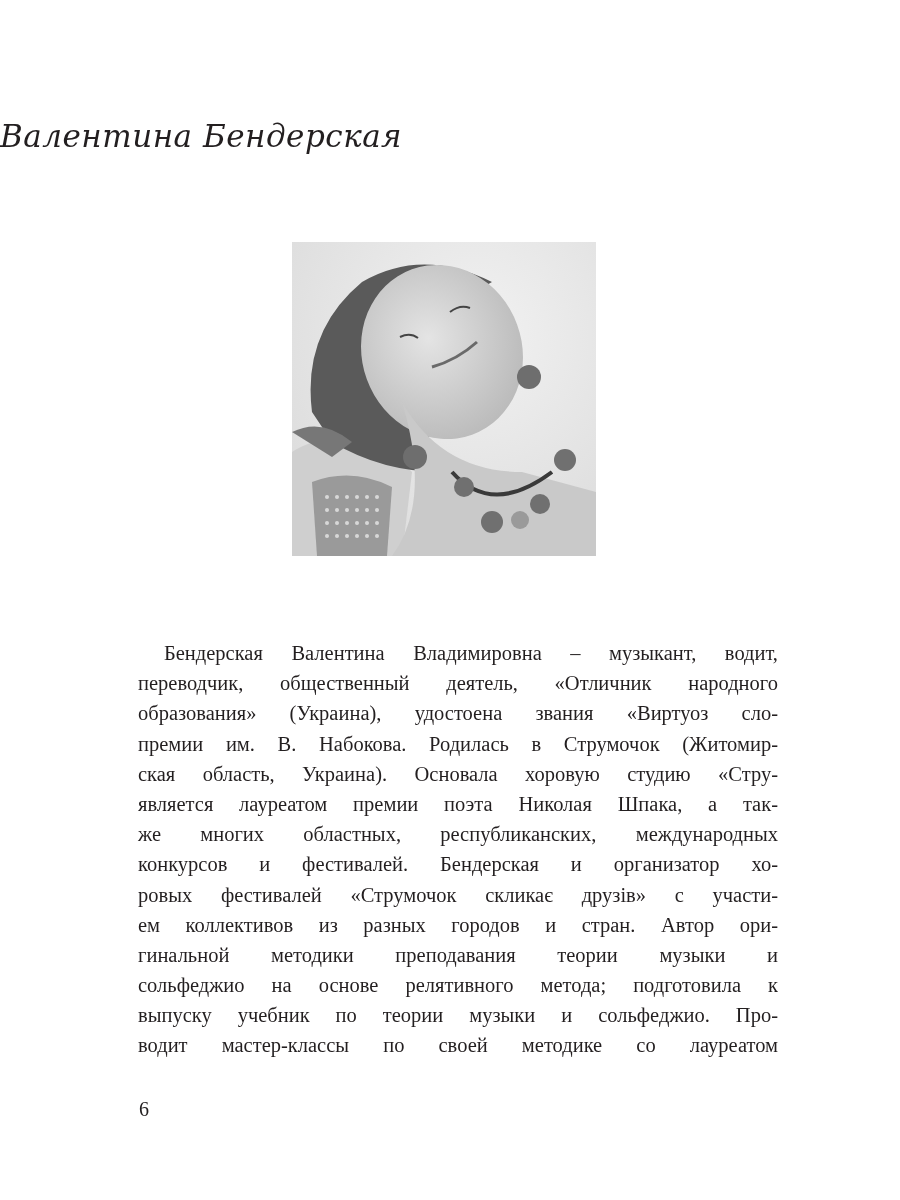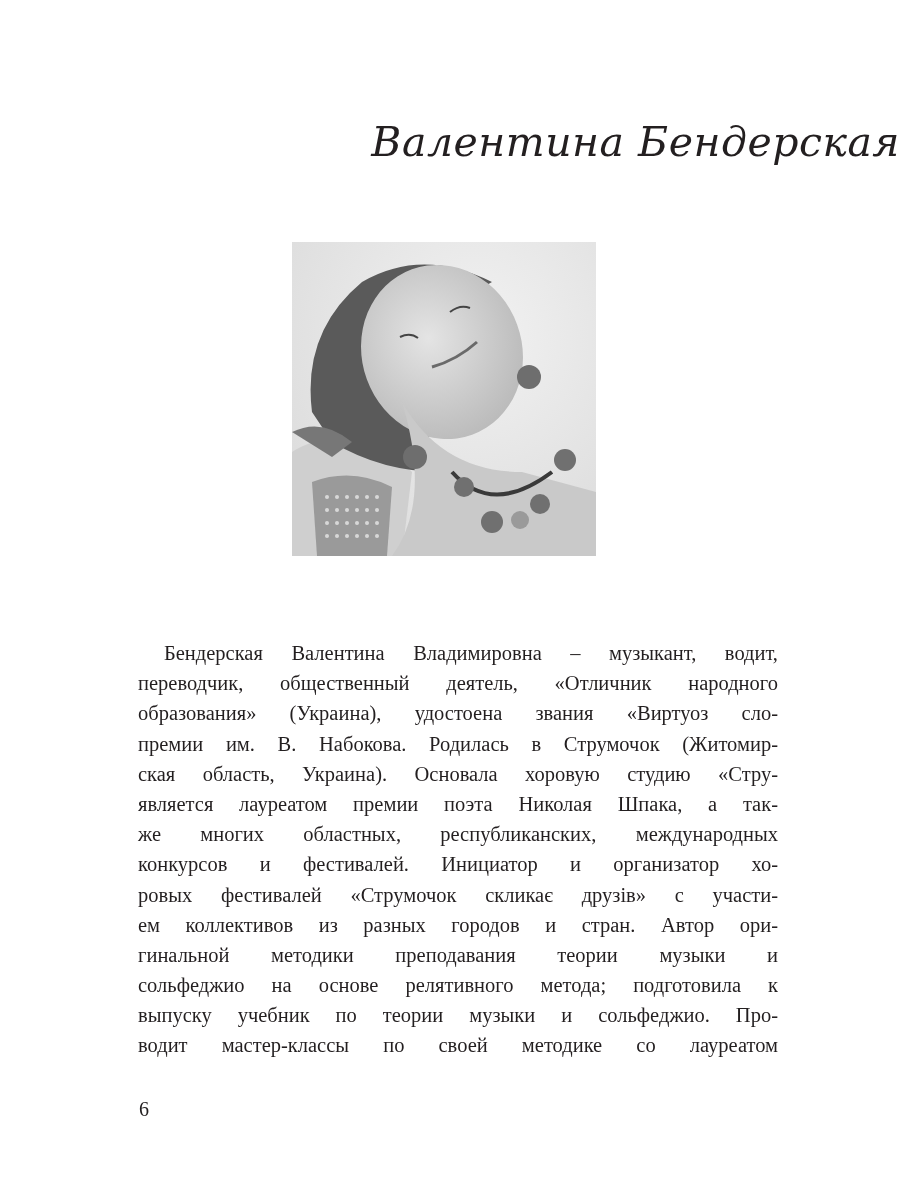--- a/index.html
+++ b/index.html
@@ -12,24 +12,24 @@
       height: 1200px;
       position: relative;
       overflow: hidden;
       color: #231f20;
     }
     .page-title {
       position: absolute;
       left: 0;
       top: 118px;
       width: 900px;
-      text-align: right;
+      text-align: left;
       font-family: "DejaVu Serif", serif;
       font-style: italic;
-      font-size: 41px;
+      font-size: 31px;
       letter-spacing: 0.5px;
       color: #231f20;
     }
     .photo {
       position: absolute;
       left: 292px;
       top: 242px;
       width: 304px;
       height: 314px;
       overflow: hidden;
@@ -134,21 +134,21 @@
 </div>
 
 <div class="body-text">
   <div class="line first">Бендерская Валентина Владимировна – музыкант, водит,</div>
   <div class="line">переводчик, общественный деятель, «Отличник народного</div>
   <div class="line">образования» (Украина), удостоена звания «Виртуоз сло-</div>
   <div class="line">премии им. В. Набокова. Родилась в Струмочок (Житомир-</div>
   <div class="line">ская область, Украина). Основала хоровую студию «Стру-</div>
   <div class="line">является лауреатом премии поэта Николая Шпака, а так-</div>
   <div class="line">же многих областных, республиканских, международных</div>
-  <div class="line">конкурсов и фестивалей. Инициатор и организатор хо-</div>
+  <div class="line">конкурсов и фестивалей. Бендерская и организатор хо-</div>
   <div class="line">ровых фестивалей «Струмочок скликає друзів» с участи-</div>
   <div class="line">ем коллективов из разных городов и стран. Автор ори-</div>
   <div class="line">гинальной методики преподавания теории музыки и</div>
   <div class="line">сольфеджио на основе релятивного метода; подготовила к</div>
   <div class="line">выпуску учебник по теории музыки и сольфеджио. Про-</div>
   <div class="line">водит мастер-классы по своей методике со лауреатом</div>
 </div>
 
 <div class="page-number">6</div>
 

